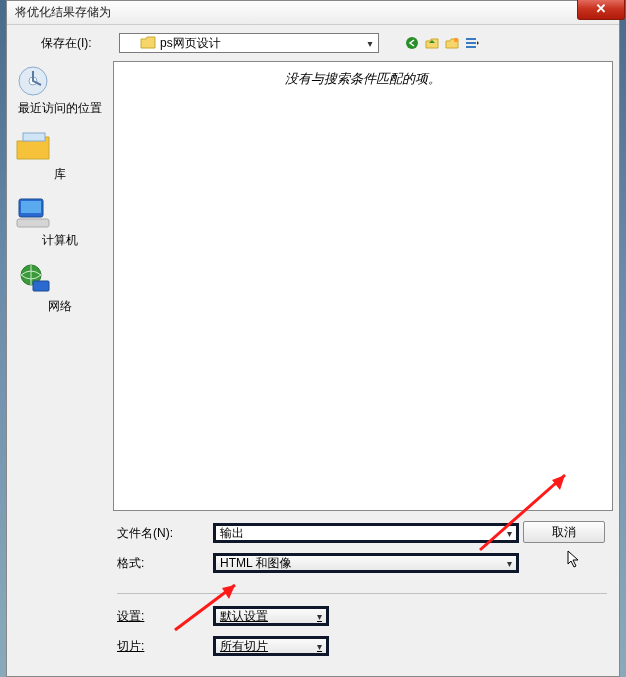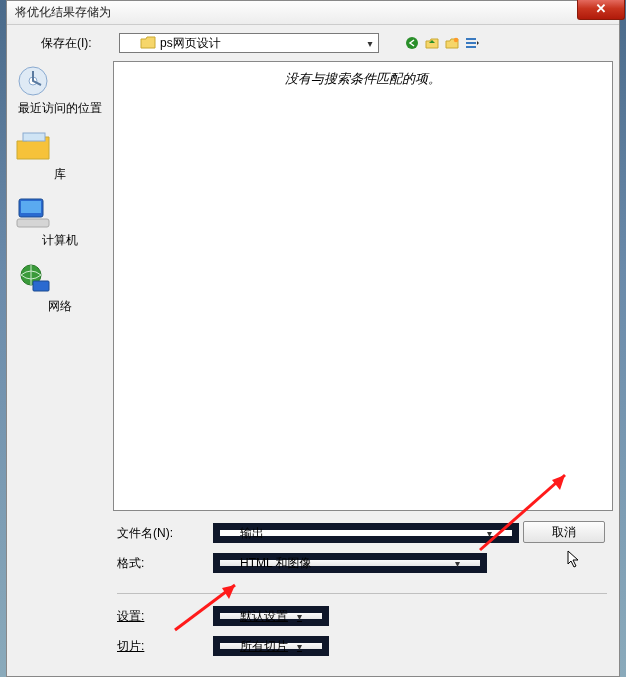--- a/index.html
+++ b/index.html
@@ -140,28 +140,28 @@
   .field-row {
     display: flex;
     align-items: center;
     margin-bottom: 6px;
     height: 24px;
   }
   .field-label { width: 96px; }
   .field-combo {
     height: 20px;
     background: #fff;
-    border: 7px solid #0f172a;
-    display: flex;
-    align-items: center;
-    padding: 0 20px;
+    border: 3px solid #0f172a;
+    display: flex;
+    align-items: center;
+    padding: 0 4px;
     position: relative;
   }
   .field-combo.fname { width: 306px; }
-  .field-combo.fmt { width: 274px; background: linear-gradient(#fbfbfb,#e8e8e8); }
+  .field-combo.fmt { width: 306px; background: linear-gradient(#fbfbfb,#e8e8e8); }
   .field-combo.short { width: 116px; background: linear-gradient(#fbfbfb,#e8e8e8); }
   .field-arrow {
     margin-left: auto;
     font-size: 10px;
     color: #333;
   }
   .btn-col {
     margin-left: auto;
     margin-right: 2px;
     display: flex;

